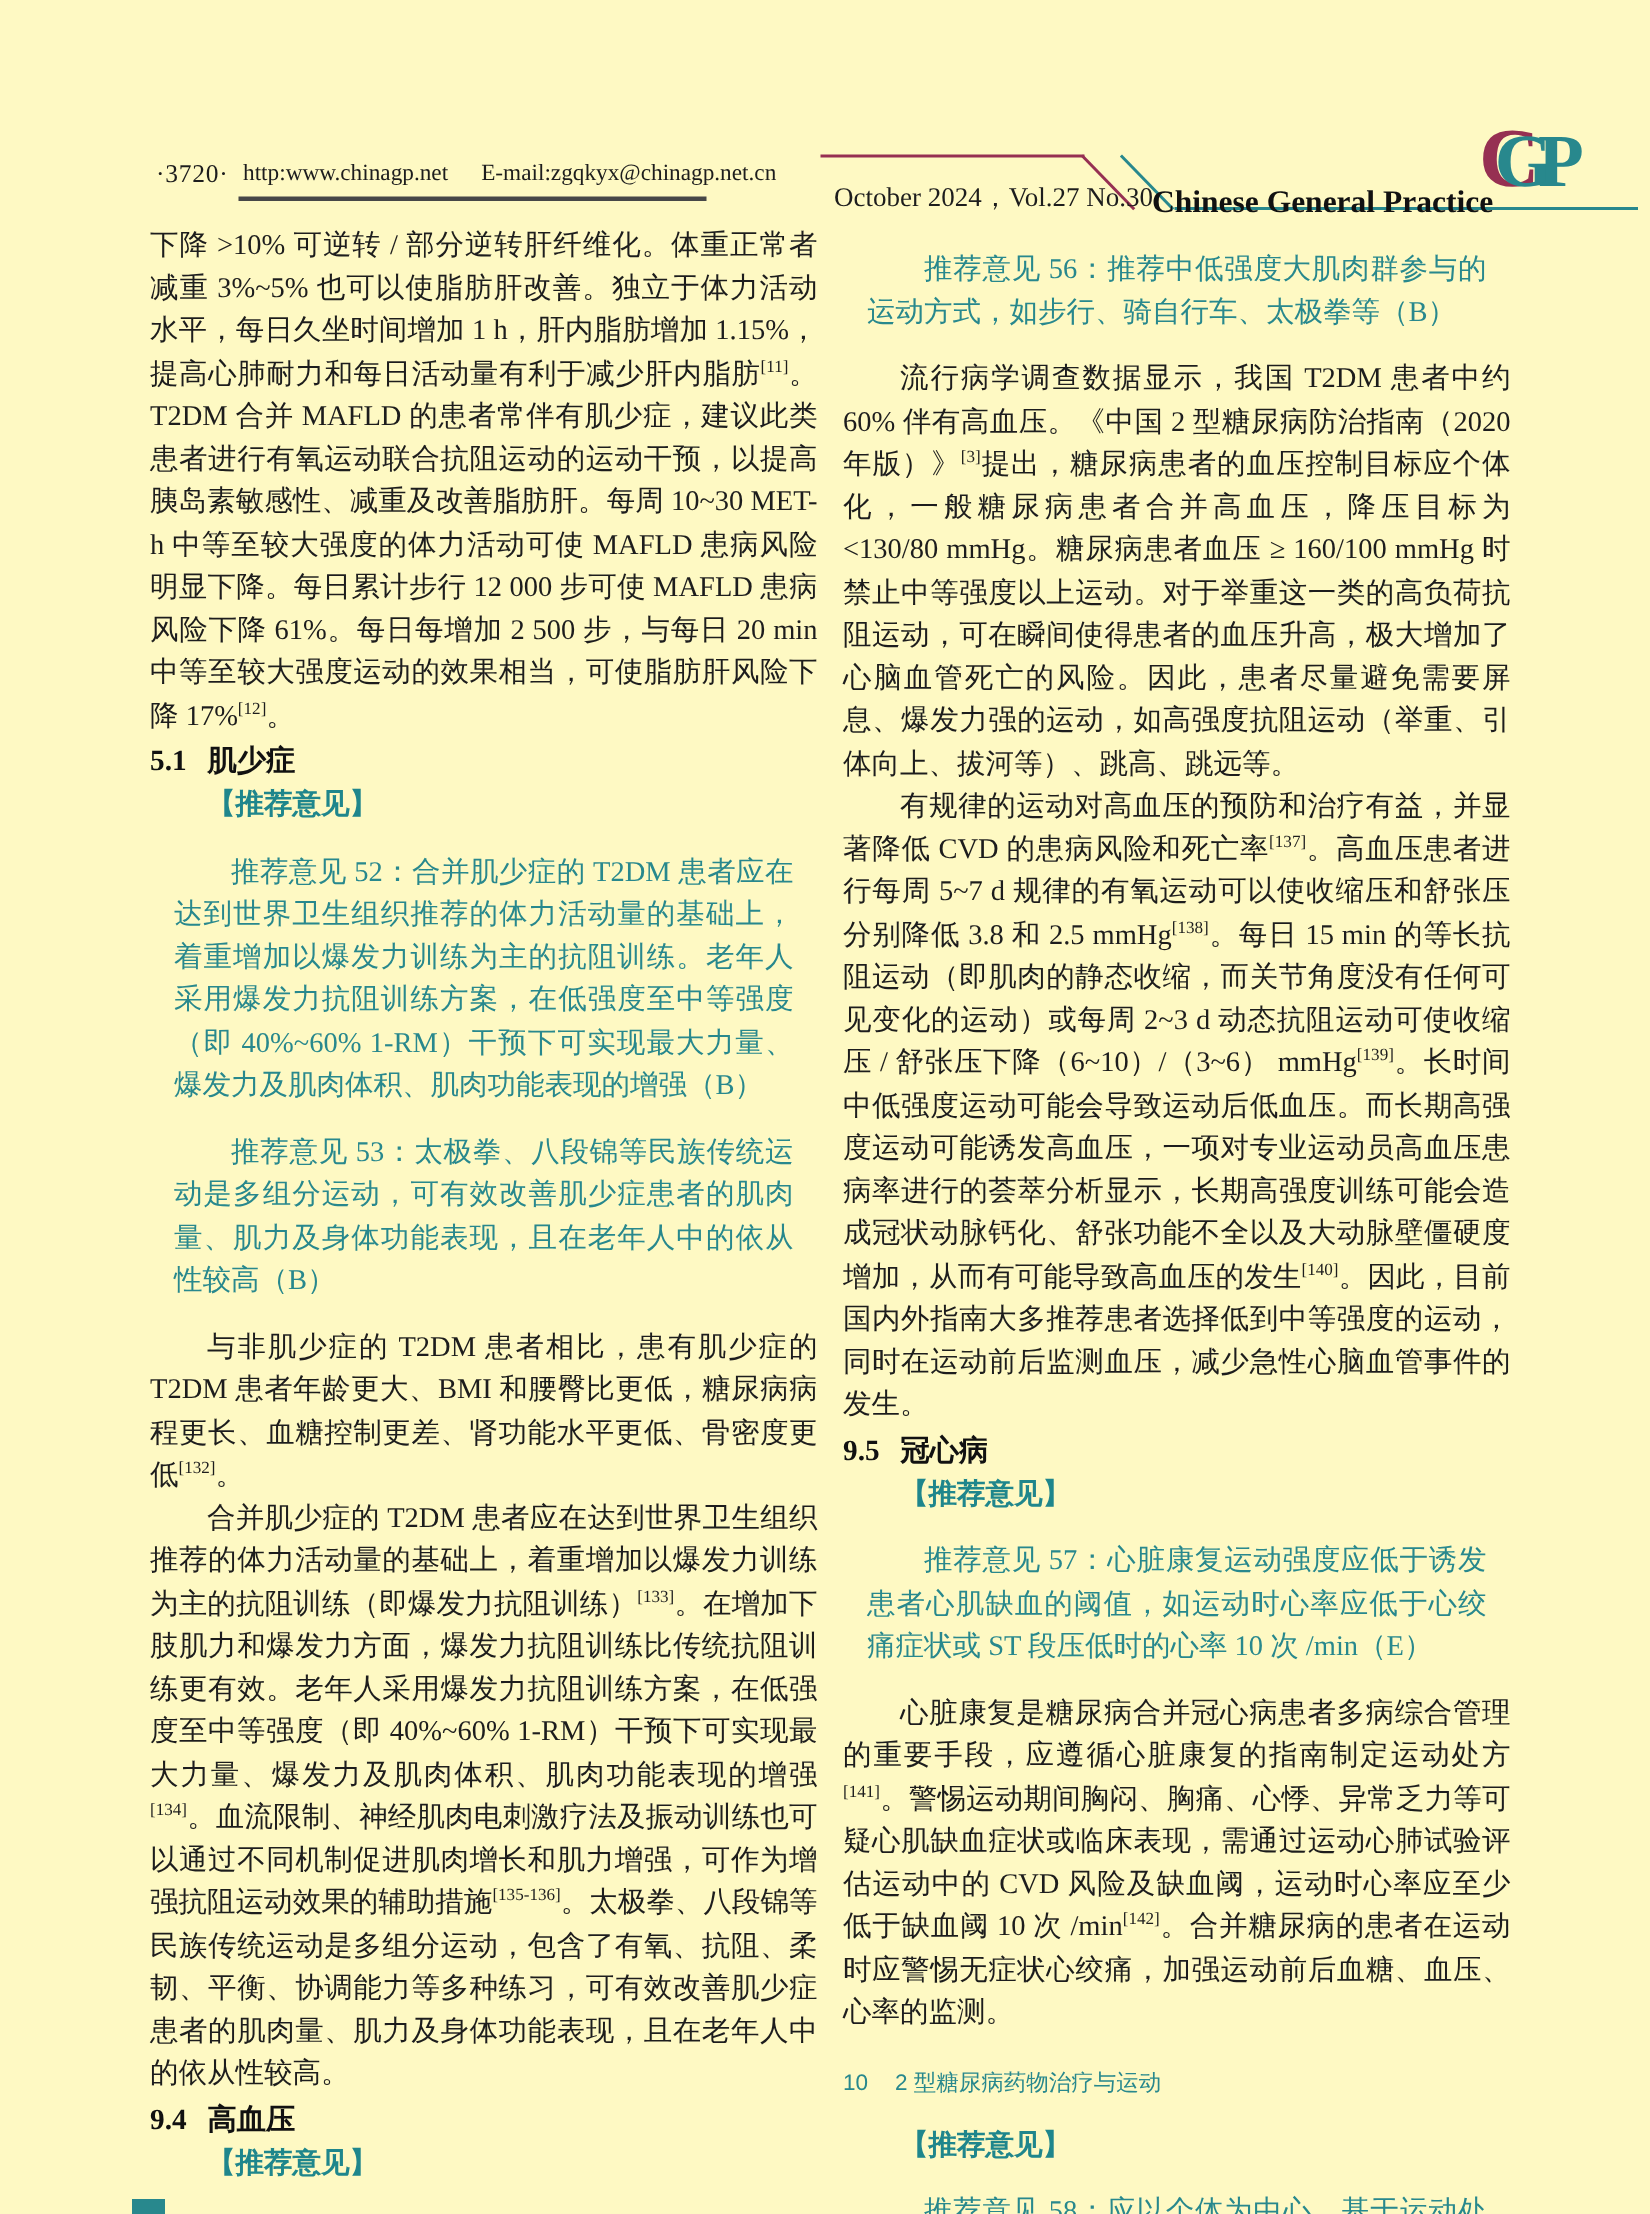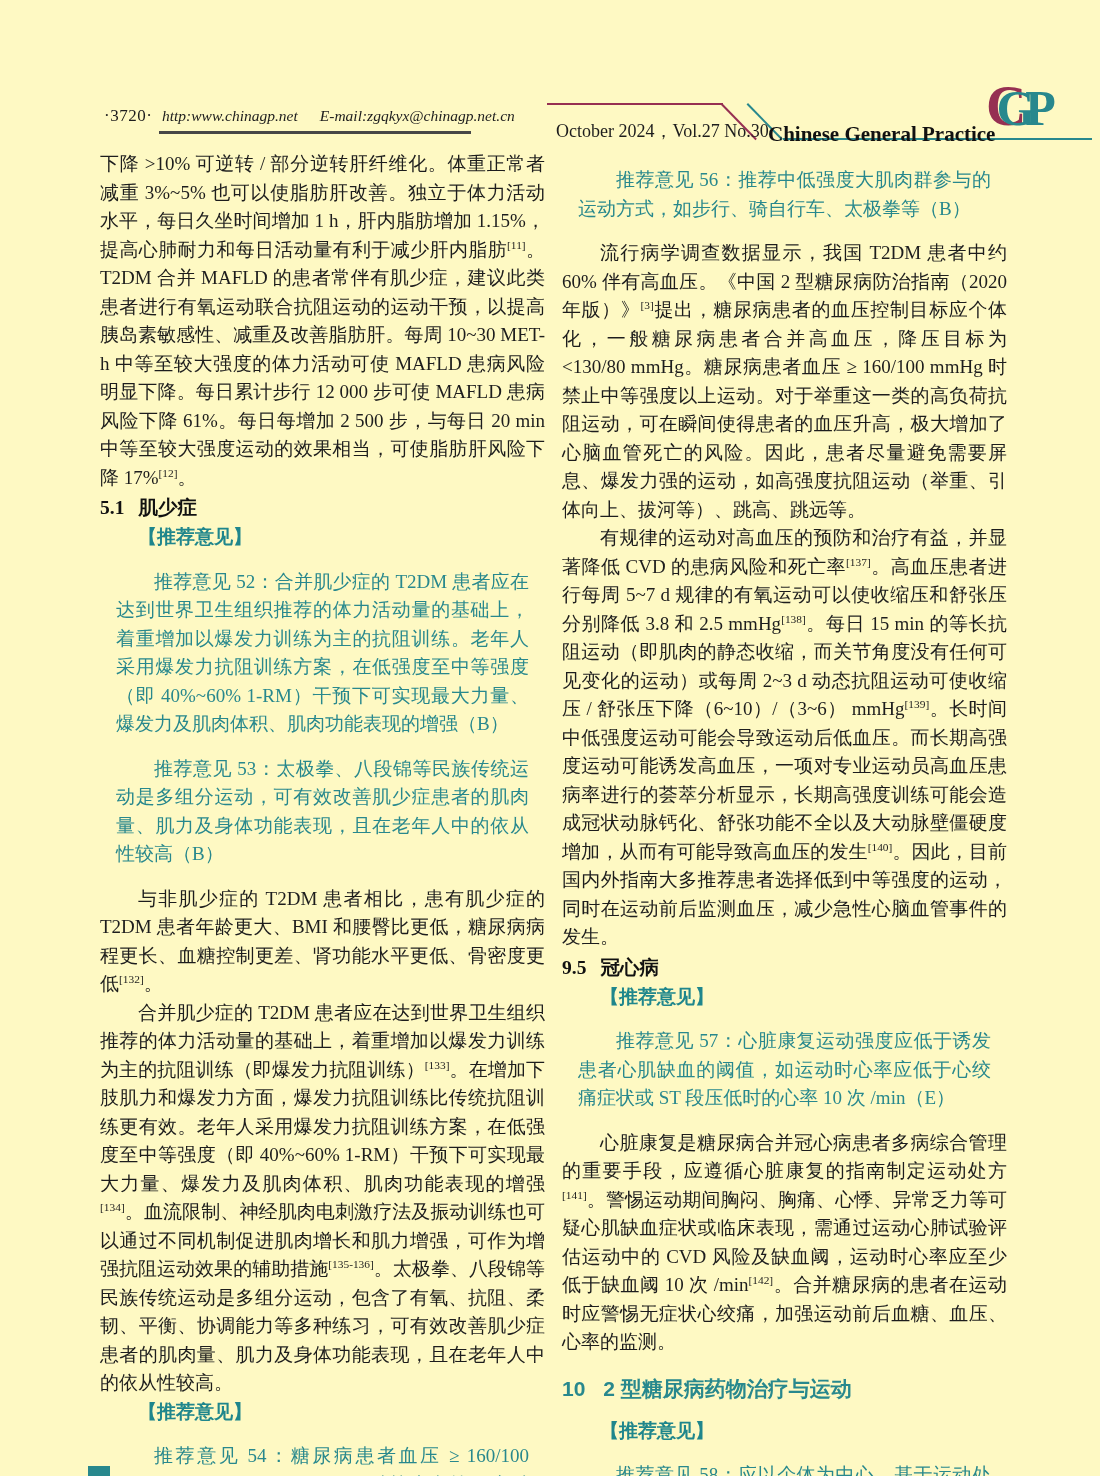--- a/index.html
+++ b/index.html
@@ -4,21 +4,21 @@
 <style>
   html,body{margin:0;padding:0;background:#9a9a9a;}
   .page{
     position:relative;width:1100px;height:1476px;background:#fef9c3;
     margin:0 auto;overflow:hidden;
     font-family:"Liberation Serif","DejaVu Serif",serif;
     color:var(--ink,#1d1d1d);
   }
   
   .pgnum{position:absolute;left:104px;top:106px;font-size:17px;letter-spacing:.5px;}
-  .site-line{position:absolute;left:162px;top:107px;font-size:15.5px;font-style:italic;white-space:nowrap;}
+  .site-line{position:absolute;left:162px;top:107px;font-size:15.5px;white-space:nowrap;}
   .site-line .gap{display:inline-block;width:22px;}
   .site-underline{position:absolute;left:159px;top:131px;width:312px;height:2.5px;background:#474747;}
   .issue{position:absolute;left:556px;top:119px;font-size:18px;white-space:nowrap;}
   .maroon-line{position:absolute;left:547px;top:103px;width:176px;height:2.4px;background:var(--maroon,#963052);}
   .maroon-diag{position:absolute;left:722px;top:103px;width:50px;height:2.4px;background:var(--maroon,#963052);transform:rotate(45.8deg);transform-origin:left top;}
   .teal-diag{position:absolute;left:748px;top:103px;width:50px;height:2.4px;background:var(--teal,#28888d);transform:rotate(45.8deg);transform-origin:left top;}
   .teal-line{position:absolute;left:783px;top:138px;width:309px;height:2.4px;background:var(--teal,#28888d);}
   .journal-name{position:absolute;left:768px;top:106px;font-size:21px;font-weight:bold;white-space:nowrap;color:#111;margin-top:16px;}
   .logo{position:absolute;left:986px;top:78px;white-space:nowrap;font-weight:bold;line-height:1;}
   .logo .lc{color:var(--maroon,#963052);font-size:56px;}
@@ -31,22 +31,22 @@
   .para{margin:0;text-indent:38px;}
   .para.noindent{text-indent:0;}
   .rec{margin:16px;text-indent:38px;color:var(--teal,#28888d);}
   .rec-label{
     margin:0;padding-left:38px;color:var(--teal-bold,#1f868c);font-weight:bold;
     font-family:"Liberation Sans","DejaVu Sans",sans-serif;font-size:19px;
   }
   .sec{margin:0;font-size:19.5px;line-height:30px;color:#111;text-align:left;}
   .sec-num{font-weight:bold;font-family:"Liberation Serif",serif;}
   .sec-title{font-weight:bold;font-family:"Liberation Sans","DejaVu Sans",sans-serif;margin-left:14px;}
-  .chapter{margin:16px 0 12px 0;font-size:21px;line-height:32px;color:var(--teal,#28888d);text-align:left;
-    font-family:"Liberation Sans","DejaVu Sans",sans-serif;font-weight:bold;}
+  .chapter{margin:16px 0 12px 0;font-size:15px;line-height:32px;color:var(--teal,#28888d);text-align:left;
+    font-family:"Liberation Sans","DejaVu Sans",sans-serif;font-weight:normal;}
   .chap-num{margin-right:18px;}
   sup{font-size:0.60em;line-height:0;vertical-align:super;}
   .corner-mark{position:absolute;left:88px;top:1466px;width:22px;height:10px;background:var(--teal,#28888d);}
 </style>
 </head>
 <body>
 
 <div class="page">
 
   <span class="pgnum">·3720·</span>
@@ -67,20 +67,23 @@
 
     <h3 class="sec">
       <span class="sec-num">5.1</span><span class="sec-title">肌少症</span>
     </h3>
     <p class="rec-label">【推荐意见】</p>
     <p class="rec">推荐意见 52：合并肌少症的 T2DM 患者应在达到世界卫生组织推荐的体力活动量的基础上，着重增加以爆发力训练为主的抗阻训练。老年人采用爆发力抗阻训练方案，在低强度至中等强度（即 40%~60% 1-RM）干预下可实现最大力量、爆发力及肌肉体积、肌肉功能表现的增强（B）</p>
     <p class="rec">推荐意见 53：太极拳、八段锦等民族传统运动是多组分运动，可有效改善肌少症患者的肌肉量、肌力及身体功能表现，且在老年人中的依从性较高（B）</p>
     <p class="para">与非肌少症的 T2DM 患者相比，患有肌少症的 T2DM 患者年龄更大、BMI 和腰臀比更低，糖尿病病程更长、血糖控制更差、肾功能水平更低、骨密度更低<sup>[132]</sup>。</p>
     <p class="para">合并肌少症的 T2DM 患者应在达到世界卫生组织推荐的体力活动量的基础上，着重增加以爆发力训练为主的抗阻训练（即爆发力抗阻训练）<sup>[133]</sup>。在增加下肢肌力和爆发力方面，爆发力抗阻训练比传统抗阻训练更有效。老年人采用爆发力抗阻训练方案，在低强度至中等强度（即 40%~60% 1-RM）干预下可实现最大力量、爆发力及肌肉体积、肌肉功能表现的增强<sup>[134]</sup>。血流限制、神经肌肉电刺激疗法及振动训练也可以通过不同机制促进肌肉增长和肌力增强，可作为增强抗阻运动效果的辅助措施<sup>[135-136]</sup>。太极拳、八段锦等民族传统运动是多组分运动，包含了有氧、抗阻、柔韧、平衡、协调能力等多种练习，可有效改善肌少症患者的肌肉量、肌力及身体功能表现，且在老年人中的依从性较高。</p>
 
+    <h3 class="sec">
+      <span class="sec-num">9.4</span><span class="sec-title">高血压</span>
+    </h3>
     <p class="rec-label">【推荐意见】</p>
     <p class="rec">推荐意见 54：糖尿病患者血压 ≥ 160/100 mmHg（1 mmHg=0.133 kPa）时禁止中等强度以上运动。血压控制稳定后再起始运动（E）</p>
     <p class="rec">推荐意见 55：避免屏息、爆发力强的运动，如高强度抗阻训练（举重、引体向上、拔河等）、跳高、跳远等（B）</p>
   </section>
 
   <section class="col col-right">
     <p class="rec">推荐意见 56：推荐中低强度大肌肉群参与的运动方式，如步行、骑自行车、太极拳等（B）</p>
     <p class="para">流行病学调查数据显示，我国 T2DM 患者中约 60% 伴有高血压。《中国 2 型糖尿病防治指南（2020 年版）》<sup>[3]</sup>提出，糖尿病患者的血压控制目标应个体化，一般糖尿病患者合并高血压，降压目标为 &lt;130/80 mmHg。糖尿病患者血压 ≥ 160/100 mmHg 时禁止中等强度以上运动。对于举重这一类的高负荷抗阻运动，可在瞬间使得患者的血压升高，极大增加了心脑血管死亡的风险。因此，患者尽量避免需要屏息、爆发力强的运动，如高强度抗阻运动（举重、引体向上、拔河等）、跳高、跳远等。</p>
     <p class="para">有规律的运动对高血压的预防和治疗有益，并显著降低 CVD 的患病风险和死亡率<sup>[137]</sup>。高血压患者进行每周 5~7 d 规律的有氧运动可以使收缩压和舒张压分别降低 3.8 和 2.5 mmHg<sup>[138]</sup>。每日 15 min 的等长抗阻运动（即肌肉的静态收缩，而关节角度没有任何可见变化的运动）或每周 2~3 d 动态抗阻运动可使收缩压 / 舒张压下降（6~10）/（3~6） mmHg<sup>[139]</sup>。长时间中低强度运动可能会导致运动后低血压。而长期高强度运动可能诱发高血压，一项对专业运动员高血压患病率进行的荟萃分析显示，长期高强度训练可能会造成冠状动脉钙化、舒张功能不全以及大动脉壁僵硬度增加，从而有可能导致高血压的发生<sup>[140]</sup>。因此，目前国内外指南大多推荐患者选择低到中等强度的运动，同时在运动前后监测血压，减少急性心脑血管事件的发生。</p>
 

